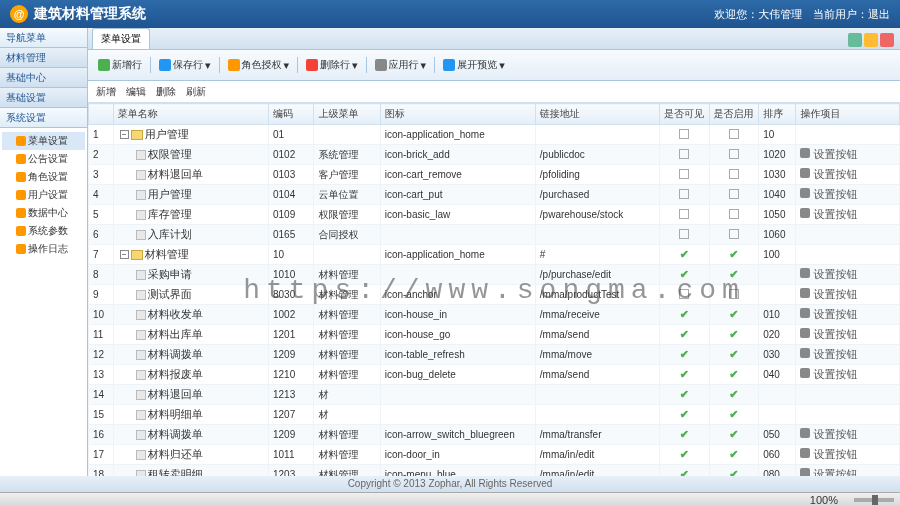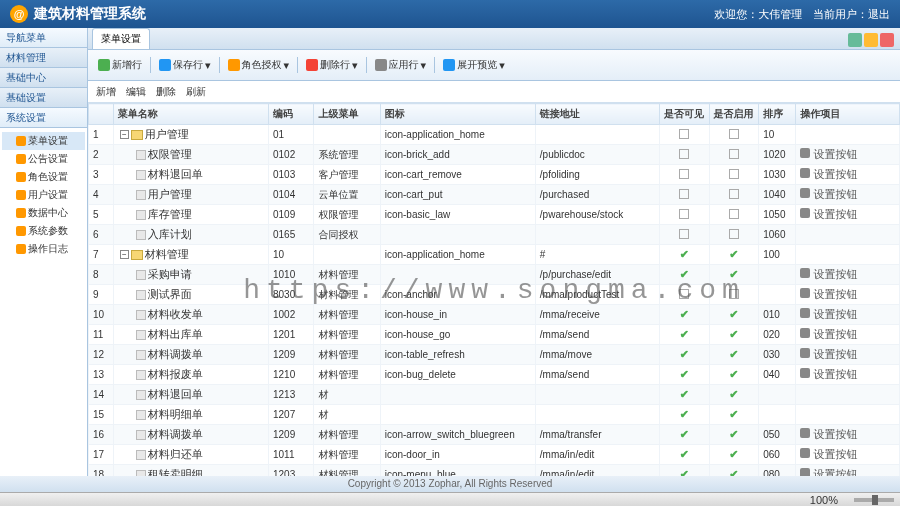--- a/index.html
+++ b/index.html
@@ -23,21 +23,21 @@
 .tabbar .tools{margin-left:auto;padding:2px 6px;display:flex;gap:2px}
 .tabbar .tools span{width:14px;height:14px;display:inline-block;background:#ccc;border-radius:2px}
 .toolbar{height:24px;background:linear-gradient(#f8fbfe,#e4eef8);border-bottom:1px solid #a9c5e0;display:flex;align-items:center;padding:15px 4px}
 .toolbar .btn{padding:2px 6px;font-size:10px;color:#333;cursor:pointer;display:flex;align-items:center;gap:2px}
 .toolbar .sep{width:1px;height:16px;background:#a9c5e0;margin:0 2px}
 .toolbar .ic{width:12px;height:12px;display:inline-block}
 .subtoolbar{height:22px;background:#fff;border-bottom:1px solid #d0e0ef;display:flex;align-items:center;padding:0 6px;gap:8px}
 .subtoolbar .btn{font-size:10px;color:#333;cursor:pointer;display:flex;align-items:center;gap:2px}
 .grid{flex:1;overflow:auto;position:relative}
 .grid table{width:100%;border-collapse:collapse;table-layout:fixed}
-.grid th{background:linear-gradient(#f8fbfe,#e4eef8);border:1px solid #d0e0ef;padding:3px 4px;font-size:10px;font-weight:bold;color:#444;text-align:left;white-space:nowrap;overflow:hidden}
+.grid th{background:linear-gradient(#f8fbfe,#e4eef8);border:1px solid #d0e0ef;padding:3px 4px;font-size:10px;font-weight:normal;color:#444;text-align:left;white-space:nowrap;overflow:hidden}
 .grid td{border:1px solid #eef3f8;padding:2px 4px;font-size:10px;color:#333;white-space:nowrap;overflow:hidden;text-overflow:ellipsis}
 .grid tr:nth-child(even) td{background:#f7fafc}
 .grid .chk{text-align:center}
 .grid .action{color:#555}
 .grid .action span{display:inline-flex;align-items:center;gap:2px}
 .grid .tree-cell{display:flex;align-items:center;gap:2px}
 .grid .indent{display:inline-block}
 .grid .exp{width:9px;height:9px;border:1px solid #888;display:inline-flex;align-items:center;justify-content:center;font-size:8px;line-height:1;cursor:pointer}
 .grid .folder{width:12px;height:10px;background:#f7d774;border:1px solid #c9a93e;display:inline-block}
 .grid .leaf{width:10px;height:10px;background:#e8e8e8;border:1px solid #bbb;display:inline-block}

